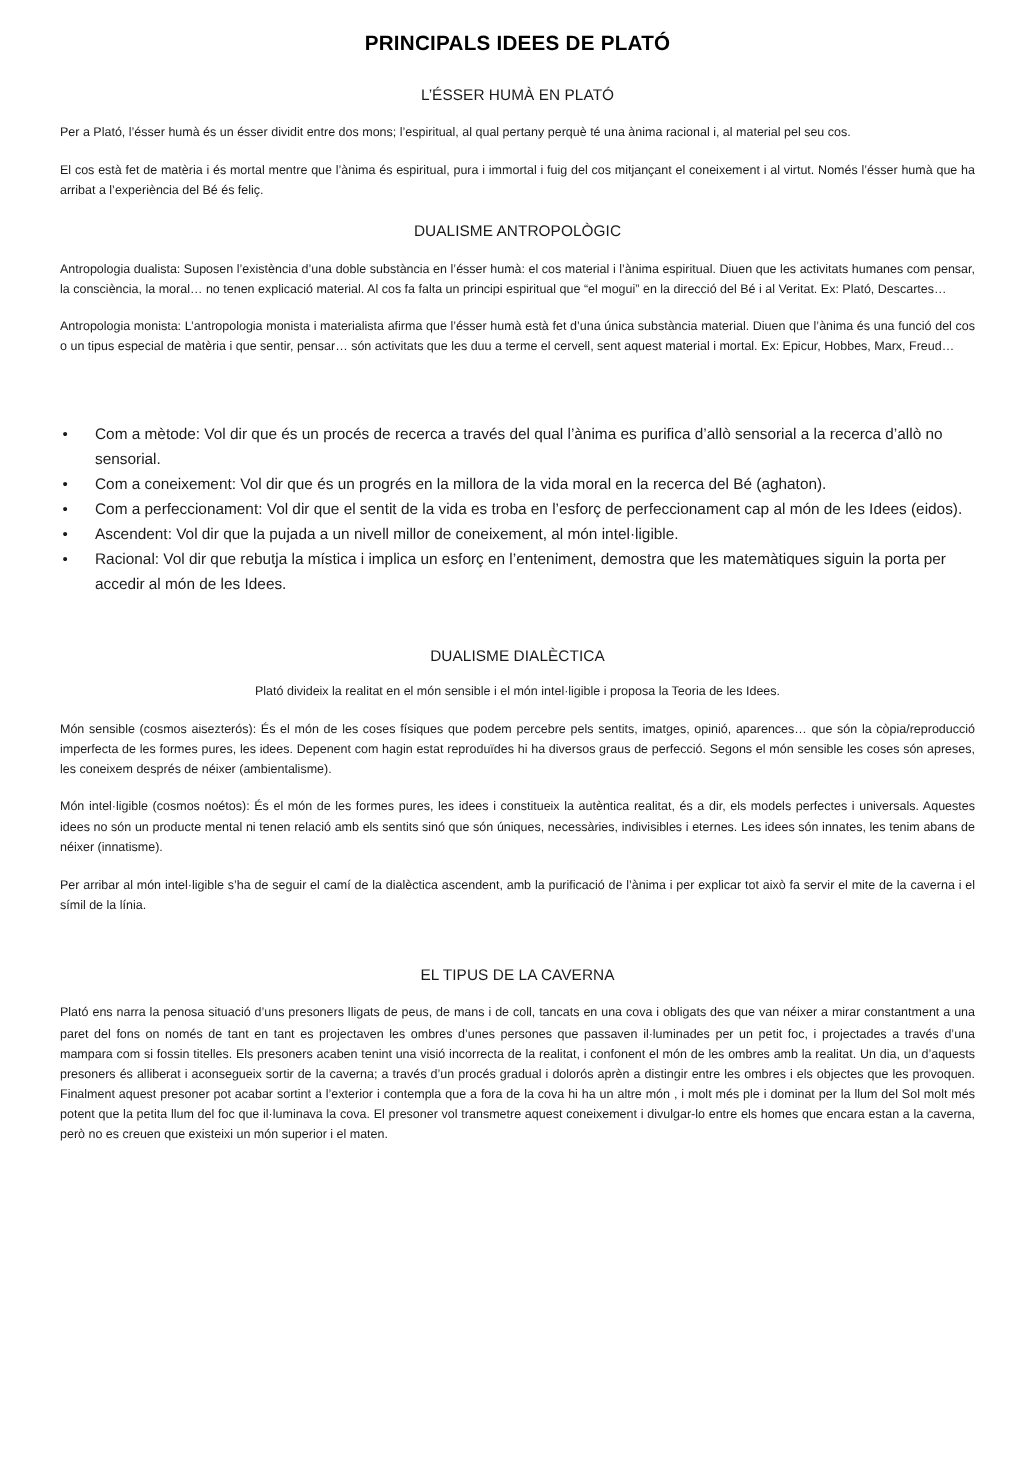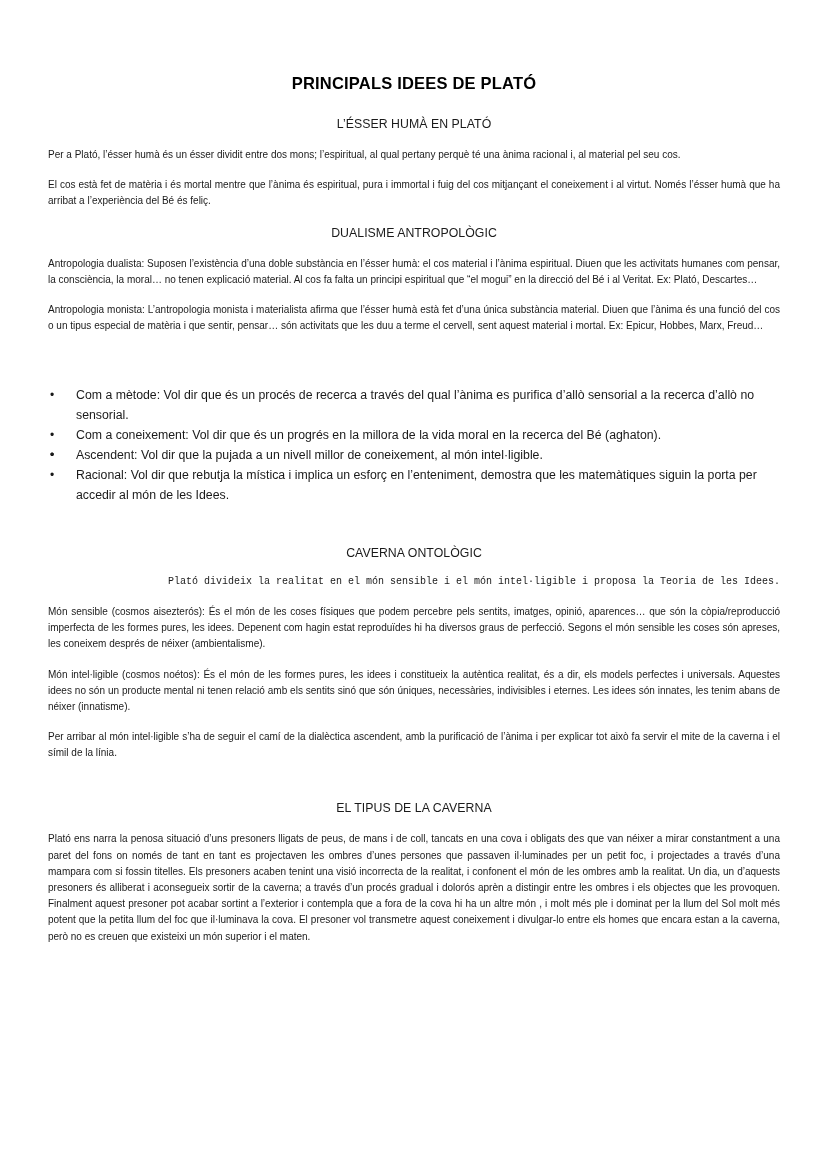--- a/index.html
+++ b/index.html
@@ -12,21 +12,21 @@
     font-family: "Liberation Sans", sans-serif;
     color: #1a1a1a;
   }
   .page {
     position: relative;
     width: 828px;
     height: 1171px;
     margin: 0 auto;
     background: #ffffff;
     box-sizing: border-box;
-    padding: 68px 48px 40px 48px;
+    padding: 20px 48px 40px 48px;
     overflow: hidden;
   }
   .doc-title {
     font-size: 16.5px;
     font-weight: bold;
     text-align: center;
     letter-spacing: 0.2px;
     margin: 6px 0 0 0;
     color: #000000;
   }
@@ -40,22 +40,21 @@
   }
   p.body-text {
     font-size: 10px;
     line-height: 1.62;
     text-align: justify;
     margin: 0;
     color: #1a1a1a;
     hyphens: none;
   }
   p.body-text.noj {
-    text-align: right;
-    font-family: Liberation Mono, monospace;
+    text-align: center;
   }
   ul.bullet-list {
     list-style: none;
     margin: 0;
     padding: 0;
   }
   ul.bullet-list > li {
     position: relative;
     font-size: 12.3px;
     line-height: 1.62;
@@ -118,34 +117,35 @@
     <li>
       <span class="bullet-mark">•</span>
       <span>Com a mètode: Vol dir que és un procés de recerca a través del qual l’ànima es purifica d’allò sensorial a la recerca d’allò no sensorial.</span>
     </li>
     <li>
       <span class="bullet-mark">•</span>
       <span>Com a coneixement: Vol dir que és un progrés en la millora de la vida moral en la recerca del Bé (aghaton).</span>
     </li>
     <li>
       <span class="bullet-mark">•</span>
+      <span>Com a perfeccionament: Vol dir que el sentit de la vida es troba en l’esforç de perfeccionament cap al món de les Idees (eidos).</span>
     </li>
     <li>
       <span class="bullet-mark">•</span>
       <span>Ascendent: Vol dir que la pujada a un nivell millor de coneixement, al món intel·ligible.</span>
     </li>
     <li>
       <span class="bullet-mark">•</span>
       <span>Racional: Vol dir que rebutja la mística i implica un esforç en l’enteniment, demostra que les matemàtiques siguin la porta per accedir al món de les Idees.</span>
     </li>
   </ul>
 
   <div class="sp-40"></div>
 
-  <div class="section-heading">CAVERNA ONTOLÒGIC</div>
+  <div class="section-heading">DUALISME DIALÈCTICA</div>
 
   <div class="sp-14"></div>
 
   <p class="body-text noj">Plató divideix la realitat en el món sensible i el món intel·ligible i proposa la Teoria de les Idees.</p>
 
   <div class="sp-14"></div>
 
   <p class="body-text">Món sensible (cosmos aisezterós): És el món de les coses físiques que podem percebre pels sentits, imatges, opinió, aparences… que són la còpia/reproducció imperfecta de les formes pures, les idees. Depenent com hagin estat reproduïdes hi ha diversos graus de perfecció. Segons el món sensible les coses són apreses, les coneixem després de néixer (ambientalisme).</p>
 
   <div class="sp-14"></div>

